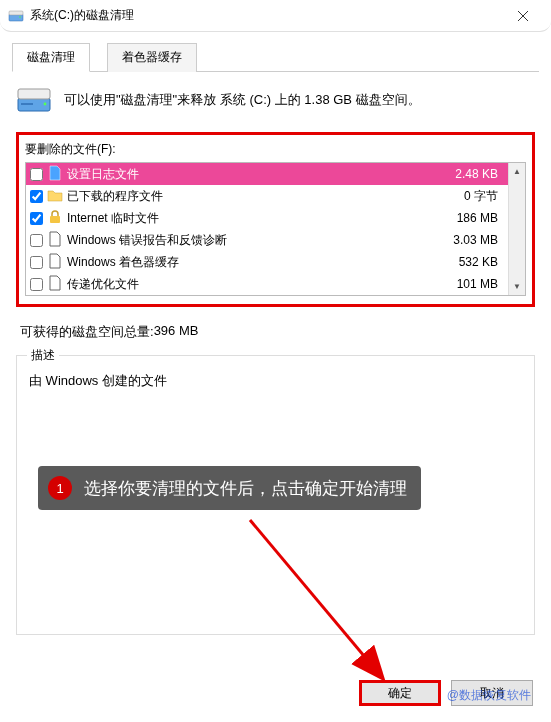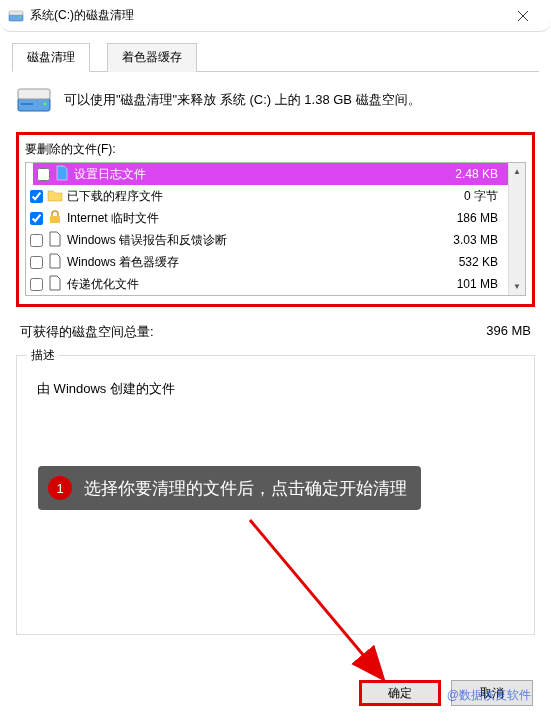--- a/index.html
+++ b/index.html
@@ -87,39 +87,39 @@
       font-size: 8px;
       color: #555;
     }
     .file-row {
       display: flex;
       align-items: center;
       height: 22px;
       padding: 0 4px;
       gap: 4px;
     }
-    .file-row.selected { background: #d946ef; color: #fff; margin-left: 7px; }
+    .file-row.selected { background: #ec4899; color: #fff; }
     .file-row input[type=checkbox] {
       width: 13px;
       height: 13px;
       cursor: pointer;
     }
     .file-icon { width: 16px; height: 16px; flex-shrink: 0; }
     .file-name { flex: 1; font-size: 12px; }
     .file-size { font-size: 12px; padding-right: 6px; }
     .space-row {
       display: flex;
-      justify-content: space-between;
+      justify-content: flex-start;
       padding: 6px 4px;
       font-size: 13px;
     }
     .desc-group {
       border: 1px solid #ddd;
       margin-top: 8px;
-      padding: 20px;
+      padding: 12px;
       position: relative;
       height: 280px;
     }
     .desc-legend {
       position: absolute;
       top: -9px;
       left: 10px;
       background: #fff;
       padding: 0 4px;
       font-size: 12px;

